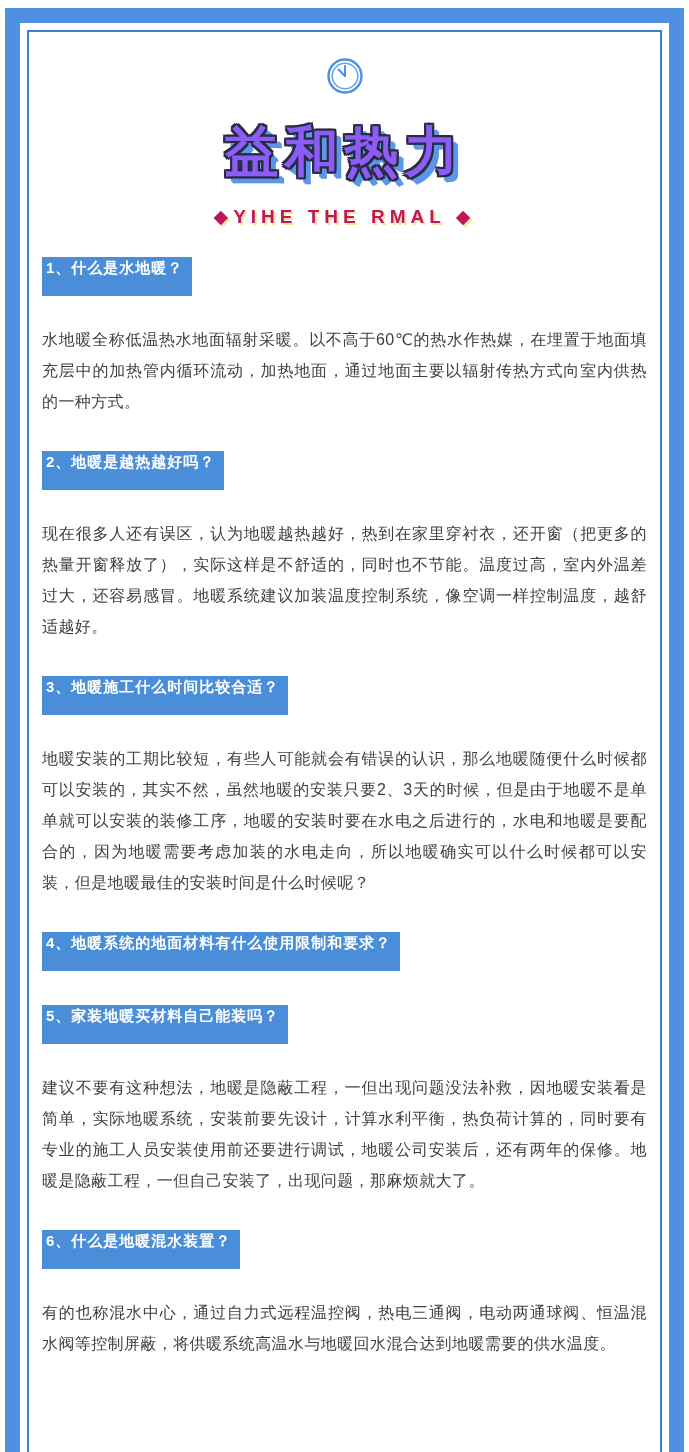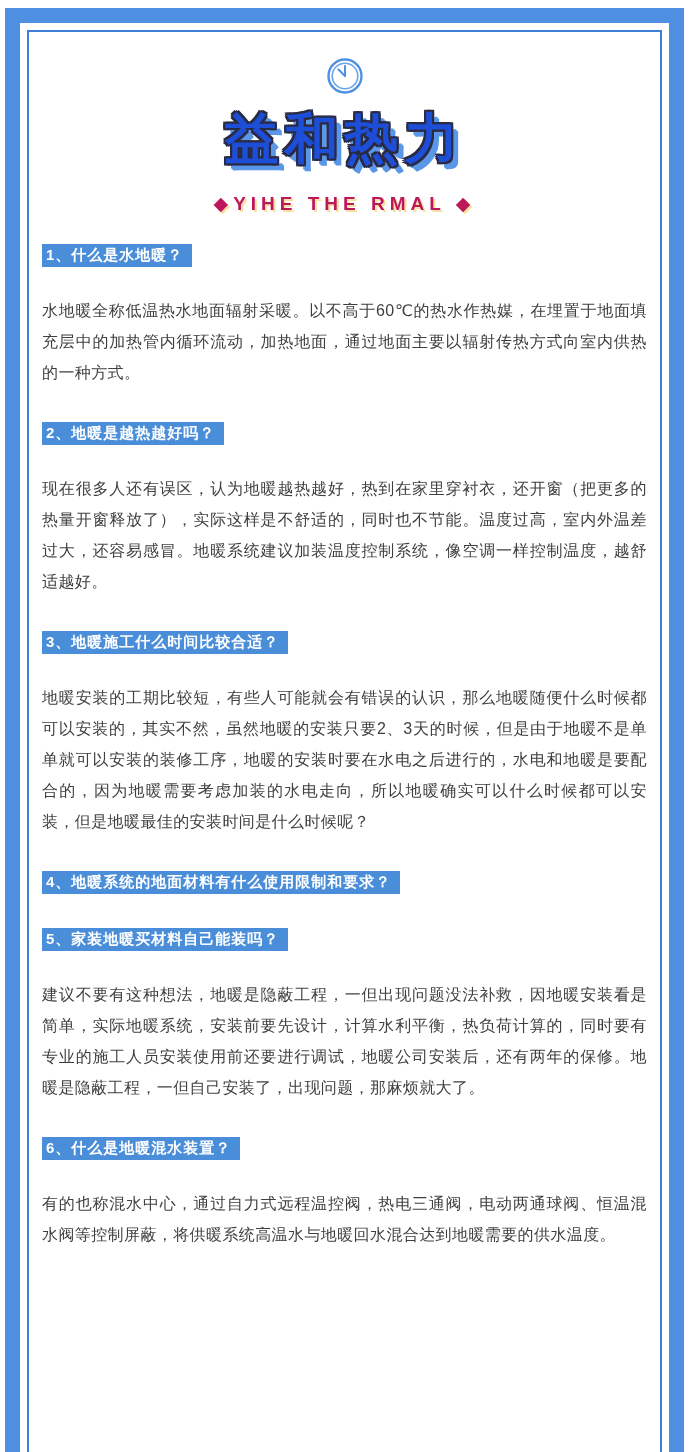--- a/index.html
+++ b/index.html
@@ -24,25 +24,25 @@
   }
   .content {
     position: absolute;
     top: 32px; left: 29px; right: 29px; bottom: 0;
     padding: 0 13px;
     box-sizing: border-box;
   }
   .brand { text-align: center; padding-top: 24px; }
   .clock-wrap { height: 40px; line-height: 0; }
   .brand-title {
-    margin-top: 11px;
+    margin-top: 24px;
     font-size: 54px;
     font-weight: bold;
     letter-spacing: 6px;
-    color: #1d4ed8;
+    color: #8b5cf6;
     line-height: 62px;
     text-shadow:
       -2px -2px 0 #2a2a42, 2px -2px 0 #2a2a42,
       -2px  2px 0 #2a2a42, 2px  2px 0 #2a2a42,
       -2px  0   0 #2a2a42, 2px  0   0 #2a2a42,
        0   -2px 0 #2a2a42, 0    2px 0 #2a2a42,
        5px  5px 0 #5b97e8, 6px  6px 0 #5b97e8, 7px 7px 0 #5b97e8;
   }
   .brand-subtitle {
     margin-top: 24px;
@@ -56,21 +56,21 @@
   .section { margin-top: 34px; }
   .sections > .section:first-child { margin-top: 29px; }
   .section-heading {
     display: inline-block;
     background: #4a8ed9;
     color: #ffffff;
     font-size: 15px;
     font-weight: bold;
     letter-spacing: 1px;
     line-height: 16px;
-    padding: 3px 9px 4px 4px;
+    padding: 3px 9px 20px 4px;
   }
   .section-body { margin-top: 28px; }
   .section-body p {
     margin: 0;
     font-size: 16px;
     line-height: 31px;
     color: #3f3f3f;
     letter-spacing: 0.4px;
     text-align: justify;
   }

